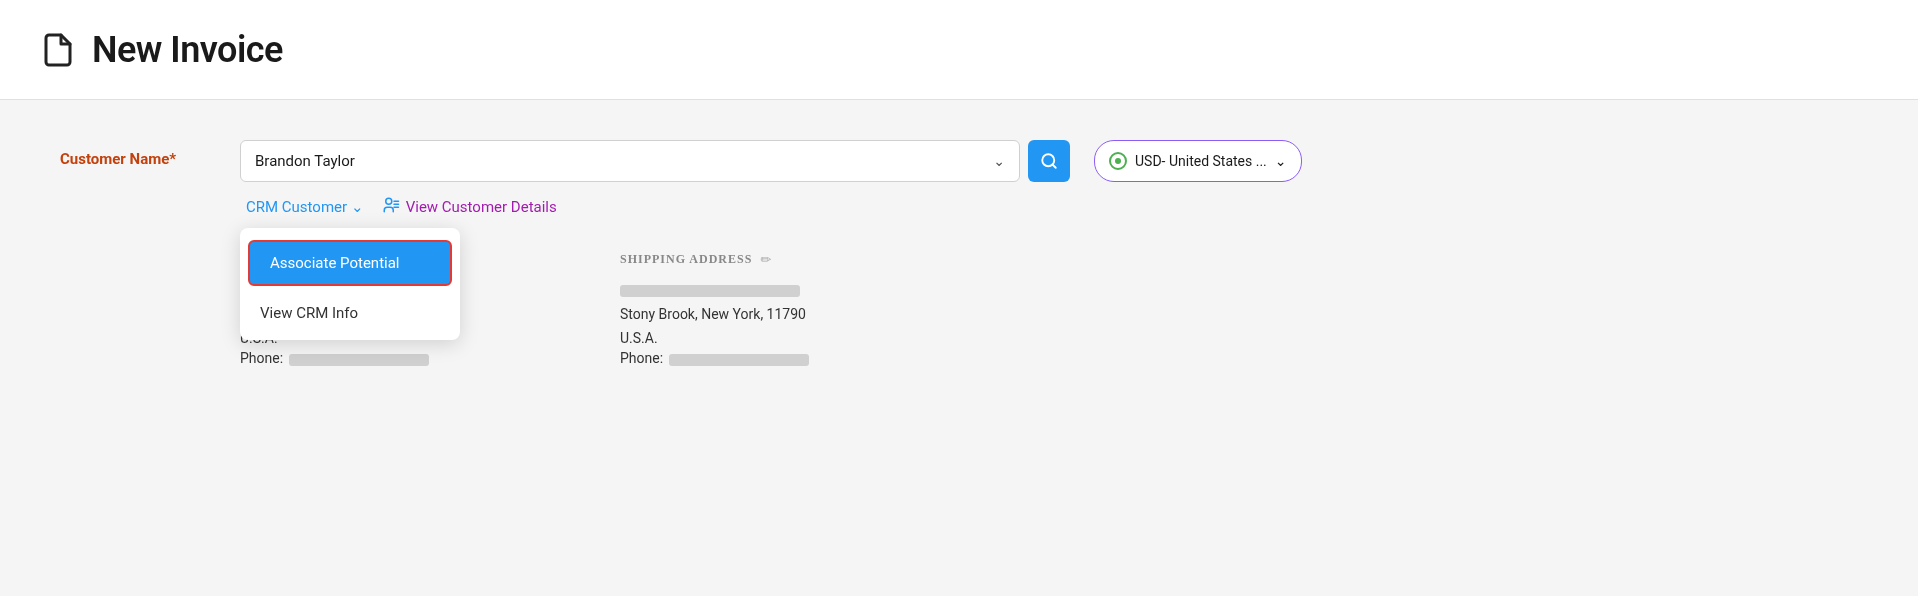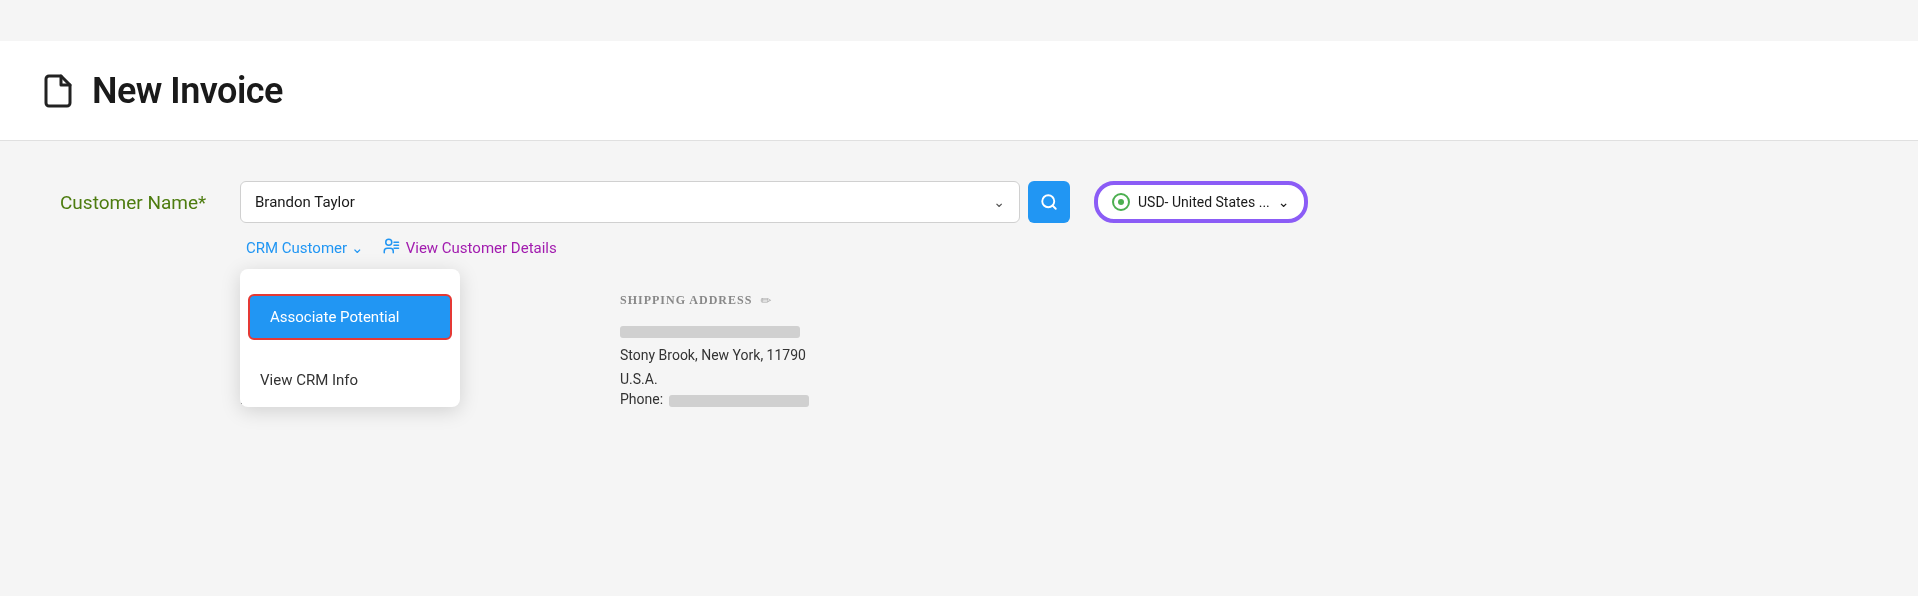--- a/index.html
+++ b/index.html
@@ -16,21 +16,20 @@
       overflow: hidden;
     }
 
     .header {
       background: #ffffff;
       padding: 32px 40px;
       display: flex;
       align-items: center;
       border-bottom: 1px solid #e0e0e0;
       height: 100px;
-      margin-top: 41px;
     }
 
     .header-icon {
       width: 36px;
       height: 36px;
       margin-right: 16px;
       color: #222;
     }
 
     .header-title {
@@ -46,23 +45,23 @@
       min-height: 496px;
     }
 
     .form-row {
       display: flex;
       align-items: flex-start;
       margin-bottom: 12px;
     }
 
     .field-label {
-      color: #4d7c0f;
-      font-size: 19px;
-      font-weight: 400;
+      color: #c2410c;
+      font-size: 15px;
+      font-weight: 700;
       width: 180px;
       padding-top: 10px;
       flex-shrink: 0;
     }
 
     .field-controls {
       display: flex;
       flex-direction: column;
       gap: 10px;
     }
@@ -112,21 +111,21 @@
     }
 
     .search-icon-svg {
       width: 18px;
       height: 18px;
       color: white;
     }
 
     .currency-select {
       height: 42px;
-      border: 4px solid #8b5cf6;
+      border: 1px solid #8b5cf6;
       border-radius: 20px;
       background: #fff;
       padding: 0 14px;
       font-size: 14px;
       color: #1a1a1a;
       display: flex;
       align-items: center;
       gap: 8px;
       cursor: pointer;
       margin-left: 16px;
@@ -200,21 +199,21 @@
       padding: 6px 0;
     }
 
     .dropdown-item-associate {
       background: #2196F3;
       color: #ffffff;
       padding: 12px 20px;
       font-size: 15px;
       cursor: pointer;
       border-radius: 6px;
-      margin: 19px 8px;
+      margin: 6px 8px;
       display: block;
       border: 2px solid #e53935;
     }
 
     .dropdown-item-view {
       color: #333;
       padding: 12px 20px;
       font-size: 15px;
       cursor: pointer;
       display: block;

